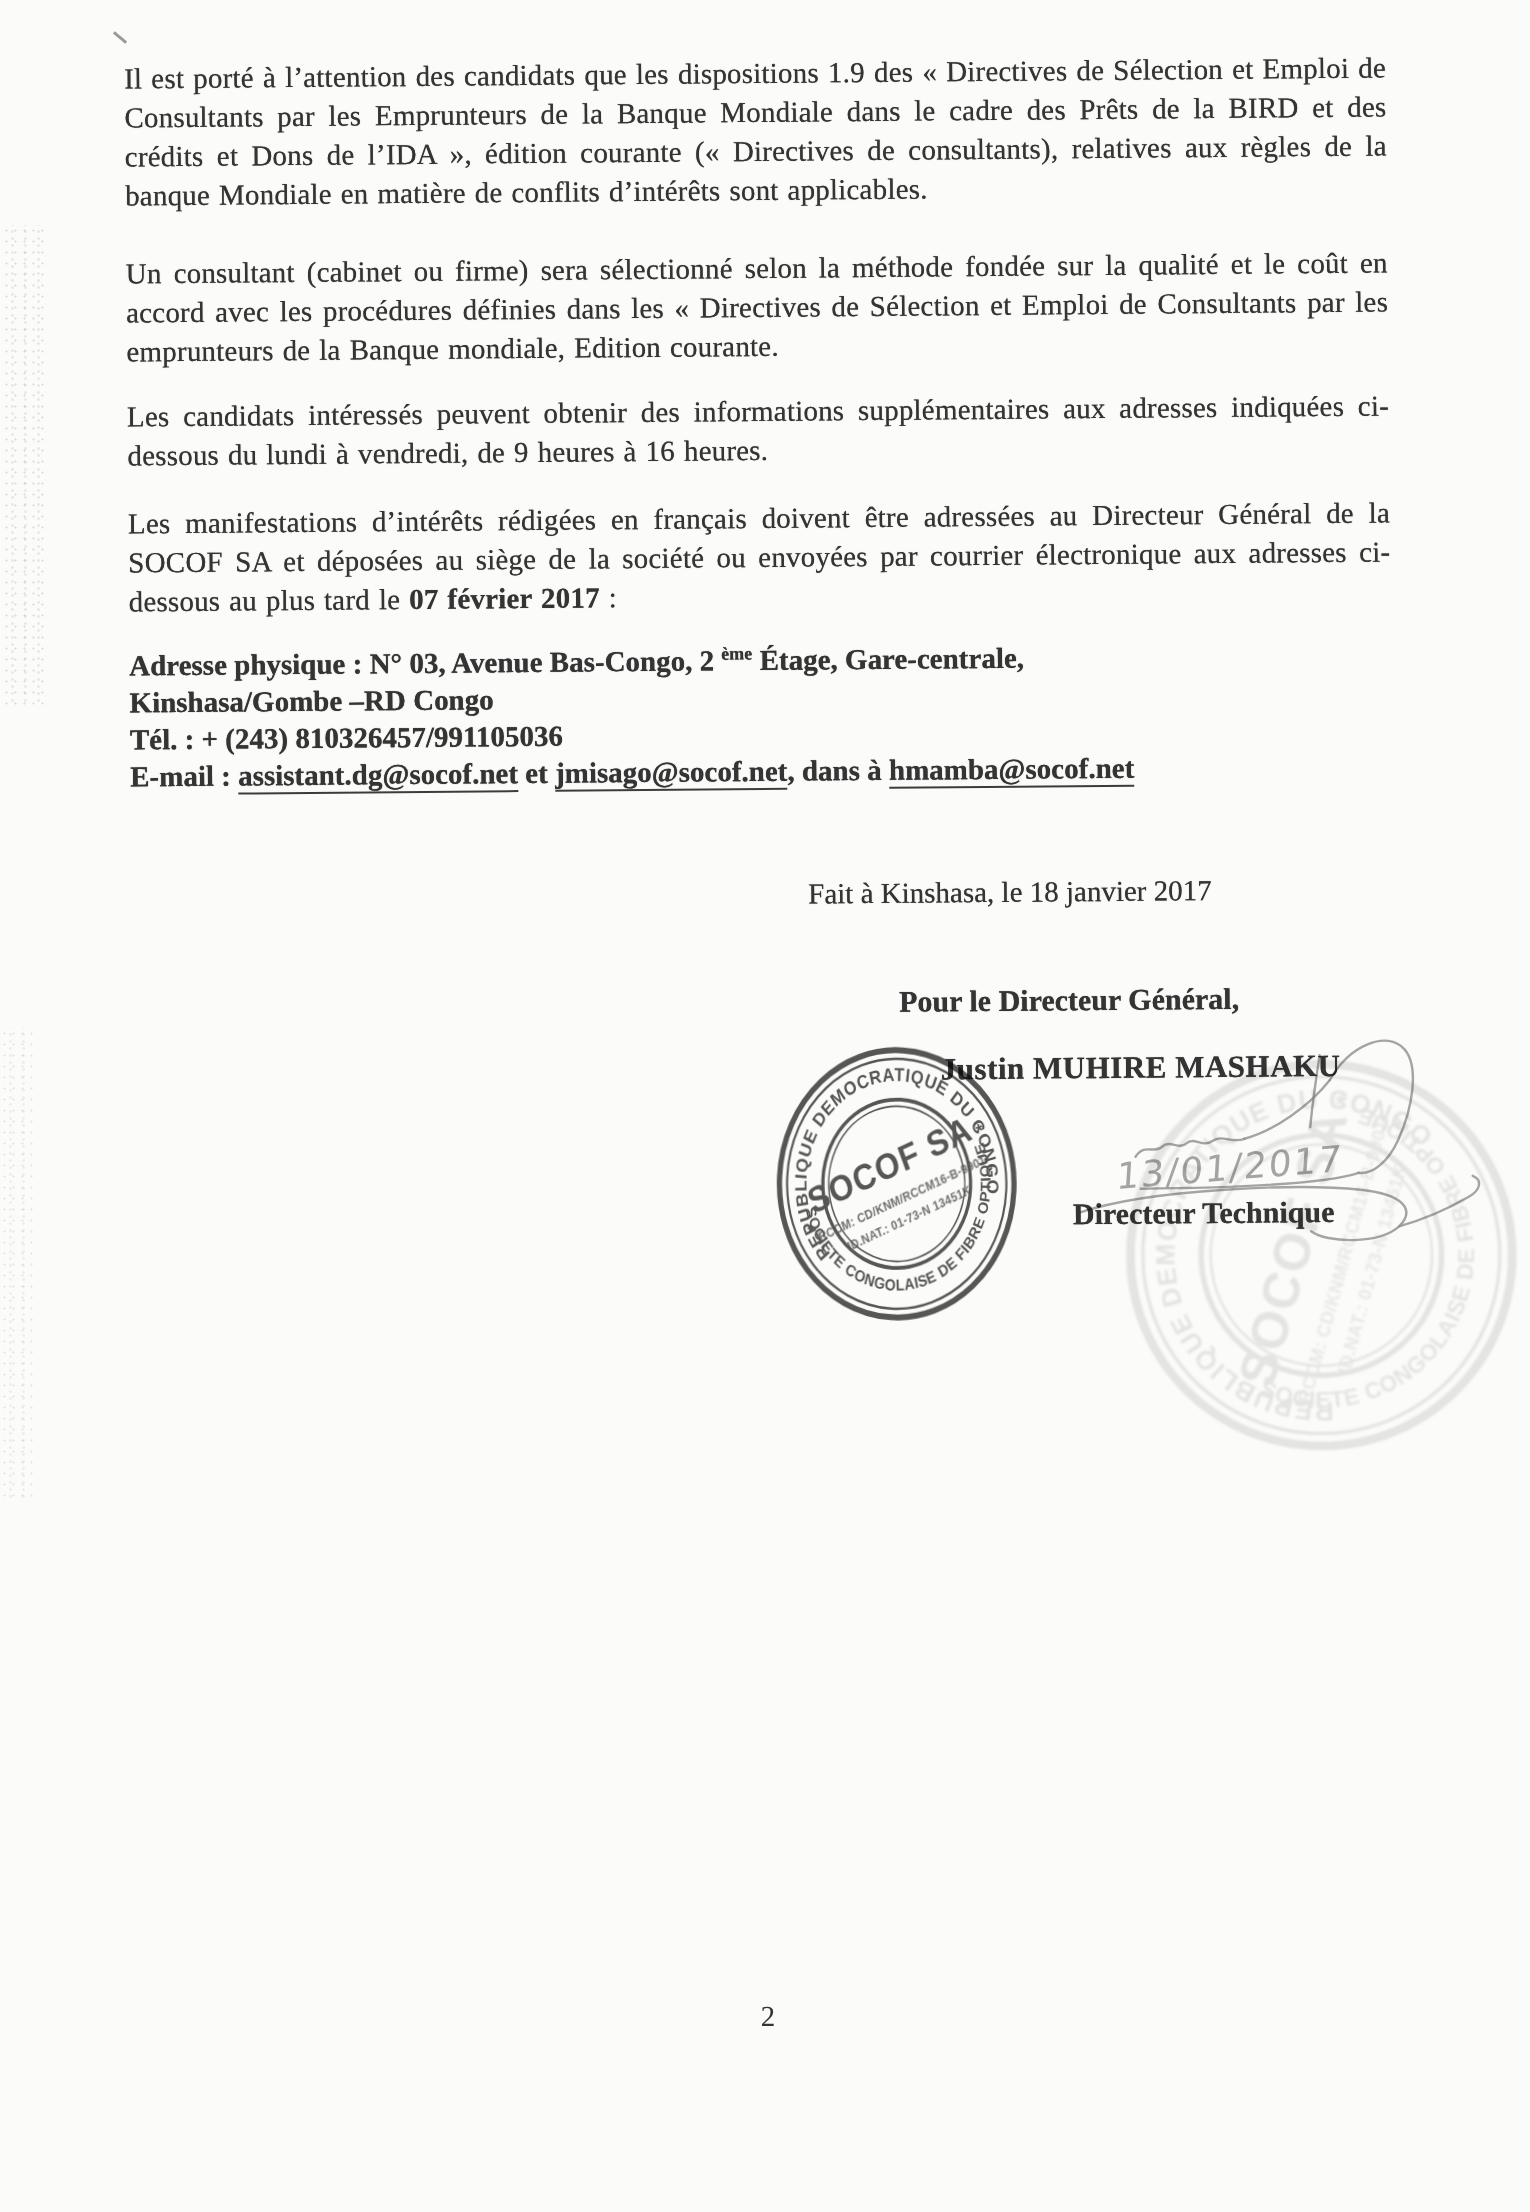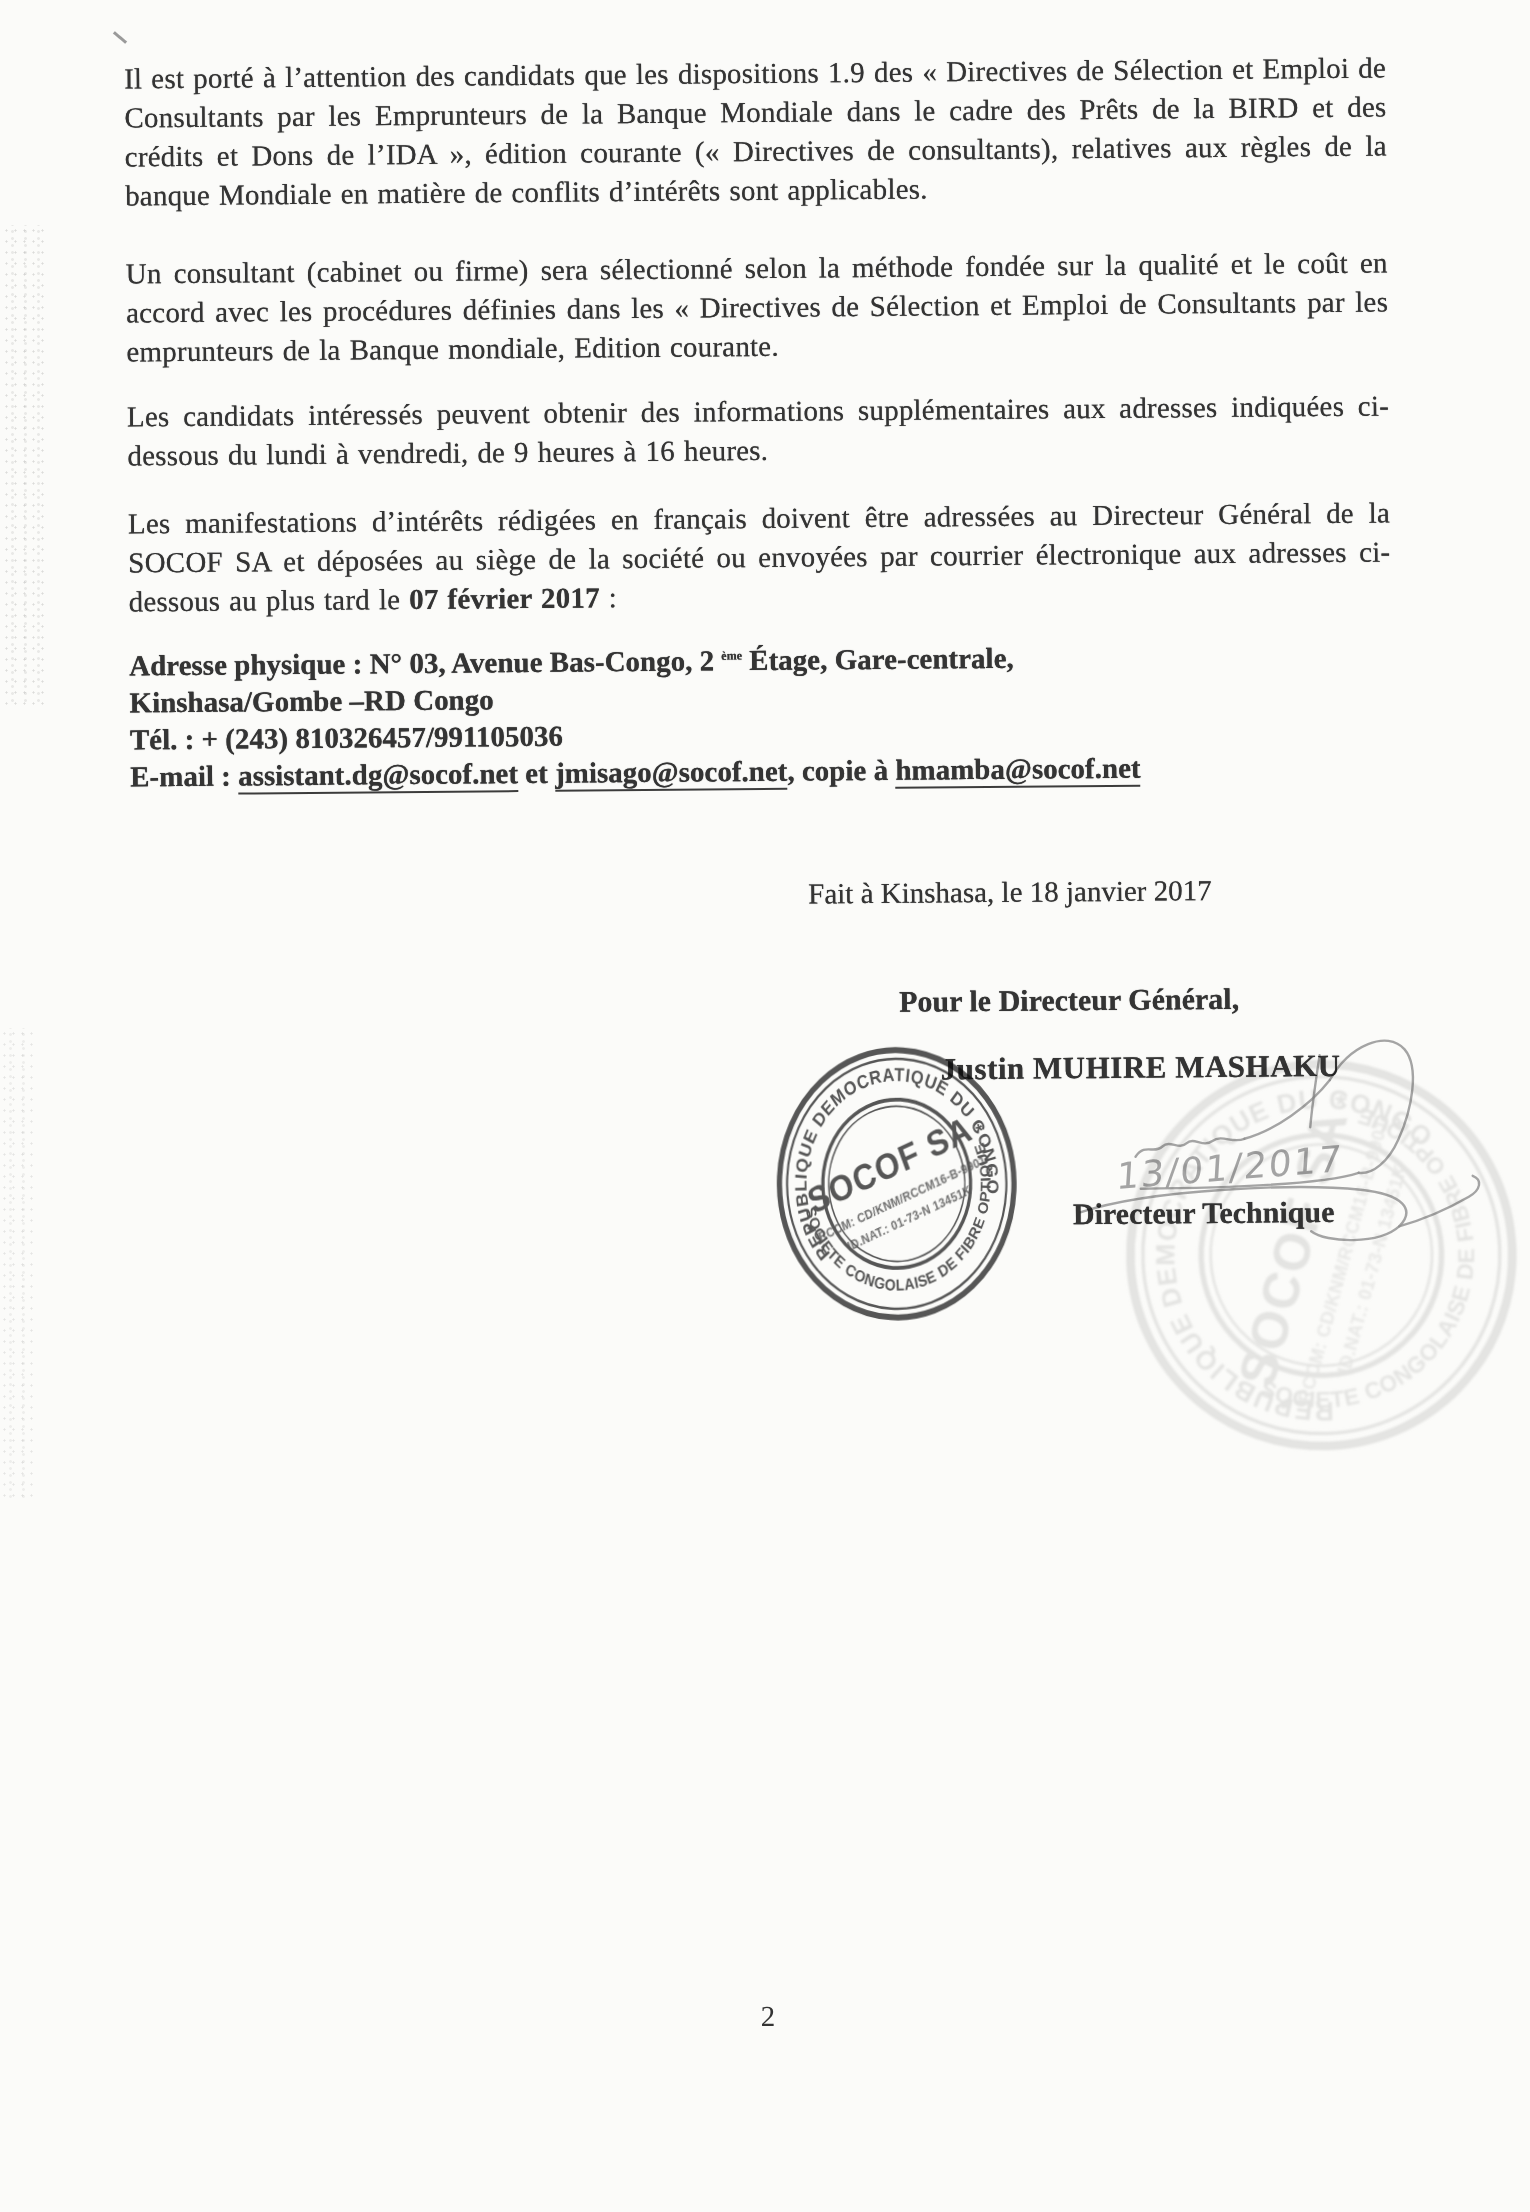--- a/index.html
+++ b/index.html
@@ -19,21 +19,21 @@
   #p1{top:54px;}
   #p2{top:249px;}
   #p3{top:392px;}
   #p4{top:499px;}
   .bold{font-weight:bold;}
   .addr{
     position:absolute;left:133px;top:642px;width:1280px;
     font-size:29px;line-height:37px;font-weight:bold;margin:0;
     text-shadow:0 0 0.8px rgba(40,40,40,0.9);
   }
-  .addr .sup{font-size:12px;vertical-align:super;line-height:0;}
+  .addr .sup{font-size:18px;vertical-align:super;line-height:0;}
   .u{border-bottom:2.5px solid #3c3c3c;padding-bottom:1px;}
   .fait{position:absolute;left:810px;top:878px;font-size:29px;text-shadow:0 0 0.7px rgba(50,50,50,0.85);}
   .pour{position:absolute;left:900px;top:986px;font-size:30px;font-weight:bold;text-shadow:0 0 0.8px rgba(40,40,40,0.9);}
   .name{position:absolute;left:941px;top:1053px;font-size:31px;font-weight:bold;letter-spacing:0.5px;text-shadow:0 0 0.8px rgba(40,40,40,0.9);}
   .dirtech{position:absolute;left:1072px;top:1200px;font-size:30px;font-weight:bold;text-shadow:0 0 0.8px rgba(40,40,40,0.9);}
   .pagenum{position:absolute;left:700px;top:2000px;width:120px;text-align:center;font-size:29px;}
 
   .stamp-main{
     position:absolute;left:767px;top:1038px;width:258px;height:294px;
     mix-blend-mode:multiply;filter:blur(0.5px);opacity:0.92;
@@ -76,21 +76,21 @@
   <p class="para" id="p2">Un consultant (cabinet ou firme) sera sélectionné selon la méthode fondée sur la qualité et le coût en accord avec les procédures définies dans les « Directives de Sélection et Emploi de Consultants par les emprunteurs de la Banque mondiale, Edition courante.</p>
 
   <p class="para" id="p3">Les candidats intéressés peuvent obtenir des informations supplémentaires aux adresses indiquées ci-dessous du lundi à vendredi, de 9 heures à 16 heures.</p>
 
   <p class="para" id="p4"><span>Les manifestations d’intérêts rédigées en français doivent être adressées au Directeur Général de la SOCOF SA et déposées au siège de la société ou envoyées par courrier électronique aux adresses ci-dessous au plus tard le </span><span class="bold">07 février 2017</span><span> :</span></p>
 
   <p class="addr">
     <span><span>Adresse physique : N° 03, Avenue Bas-Congo, 2 </span><span class="sup">ème</span><span> Étage, Gare-centrale,</span></span><br>
     <span>Kinshasa/Gombe –RD Congo</span><br>
     <span>Tél. : + (243) 810326457/991105036</span><br>
-    <span><span>E-mail : </span><span class="u">assistant.dg@socof.net</span><span> et </span><span class="u">jmisago@socof.net</span><span>,  copie à </span><span class="u">hmamba@socof.net</span></span>
+    <span><span>E-mail : </span><span class="u">assistant.dg@socof.net</span><span> et </span><span class="u">jmisago@socof.net</span><span>,  dans à </span><span class="u">hmamba@socof.net</span></span>
   </p>
 
   <div class="fait">Fait à Kinshasa, le 18 janvier 2017</div>
 
   <div class="pour">Pour le Directeur Général,</div>
 
   <div class="name">Justin MUHIRE MASHAKU</div>
 
   <div class="dirtech">Directeur Technique</div>
 

